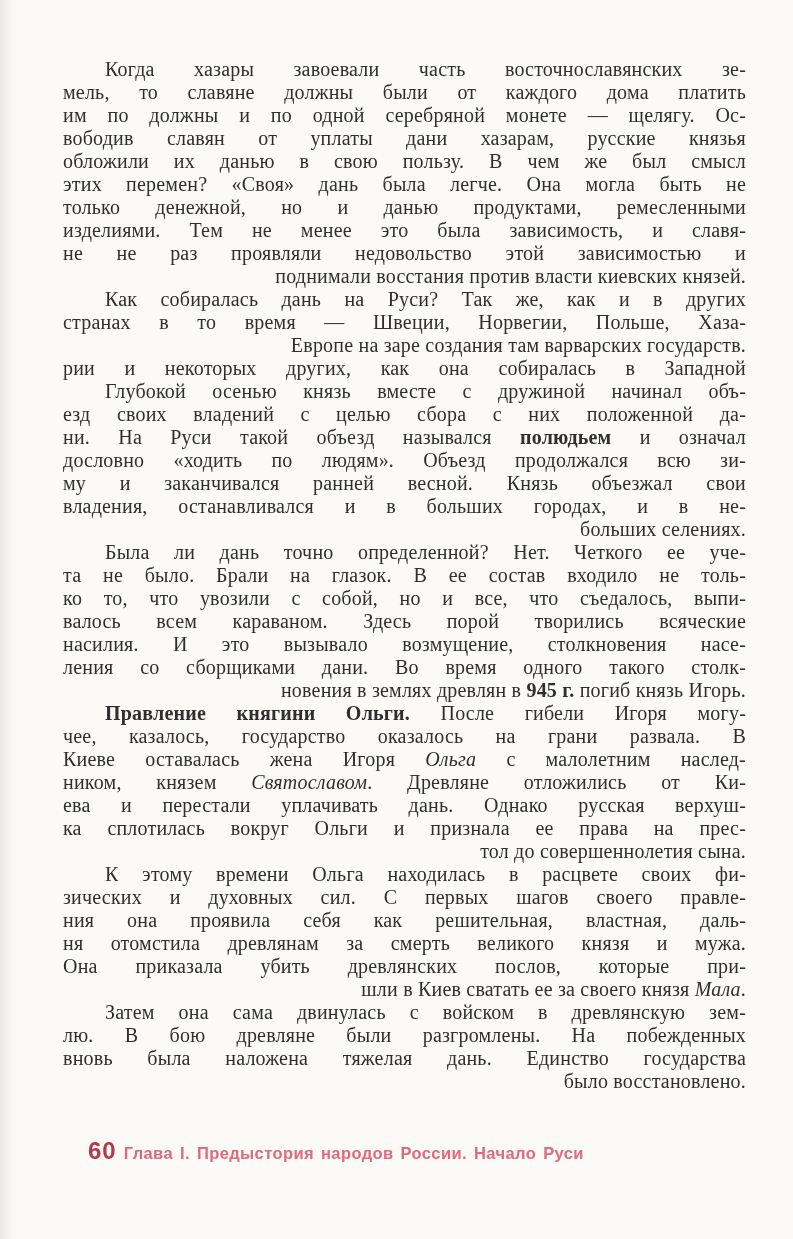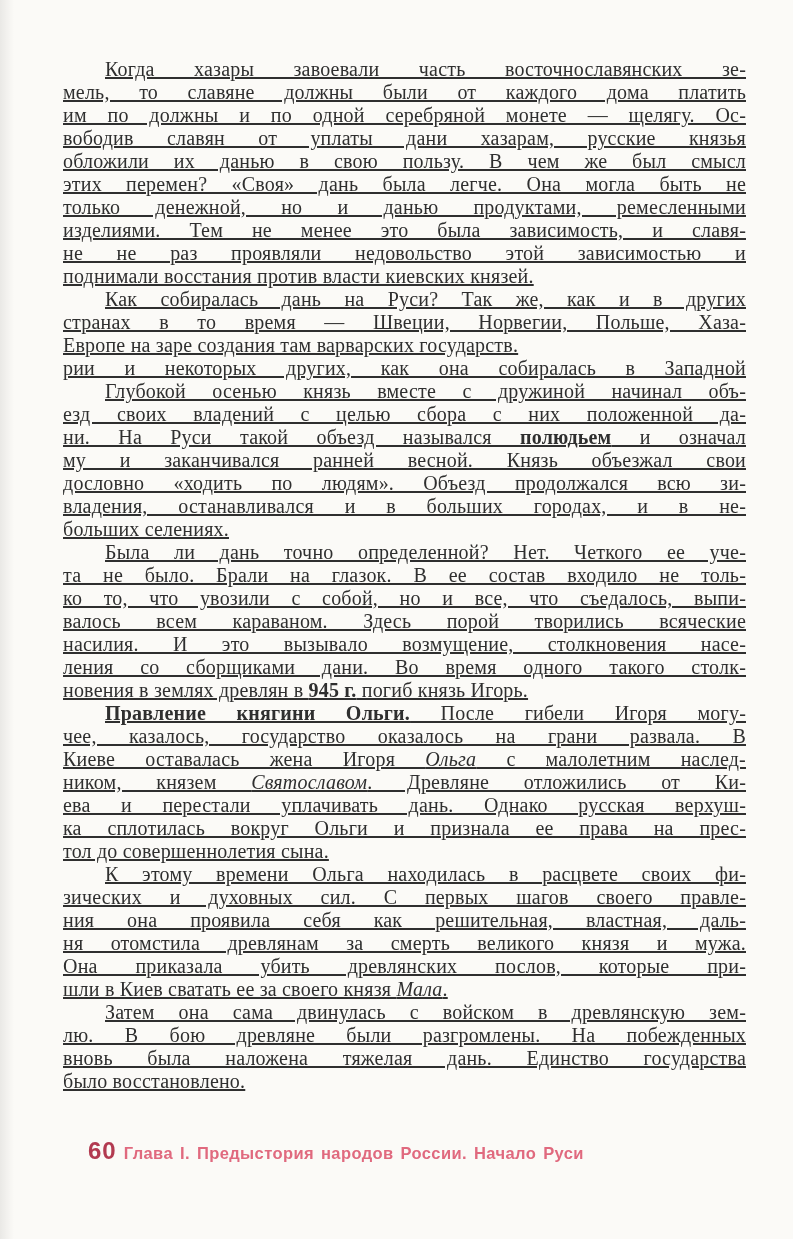--- a/index.html
+++ b/index.html
@@ -31,21 +31,21 @@
     letter-spacing: 0.01em;
   }
   .para { margin: 0; }
   .line {
     text-align: justify;
     text-align-last: justify;
     height: 23px;
   }
   .line.lastline {
     text-align-last: auto;
-    text-align: left;
+    text-align: right;
   }
   .line.firstline {
     text-indent: 42px;
   }
   .run-b { font-weight: bold; margin-top: 32px; }
   .run-i { font-style: italic; }
   .footer {
     position: absolute;
     left: 88px;
     top: 1137px;
@@ -64,21 +64,21 @@
     margin-left: 7px;
     letter-spacing: 0.4px;
     word-spacing: 2px;
   }
 </style>
 </head>
 <body style="background: rgb(251, 250, 247);">
 
 <div class="page-edge"></div>
 
-<div class="text-block" style="color: rgb(47, 47, 47); text-decoration: underline;">
+<div class="text-block" style="color: rgb(47, 47, 47);">
     <div class="para">
       <div class="line firstline"><span>Когда хазары завоевали часть восточнославянских зе-</span></div>
       <div class="line"><span>мель, то славяне должны были от каждого дома платить</span></div>
       <div class="line"><span>им по должны и по одной серебряной монете — щелягу. Ос-</span></div>
       <div class="line"><span>вободив славян от уплаты дани хазарам, русские князья</span></div>
       <div class="line"><span>обложили их данью в свою пользу. В чем же был смысл</span></div>
       <div class="line"><span>этих перемен? «Своя» дань была легче. Она могла быть не</span></div>
       <div class="line"><span>только денежной, но и данью продуктами, ремесленными</span></div>
       <div class="line"><span>изделиями. Тем не менее это была зависимость, и славя-</span></div>
       <div class="line"><span>не не раз проявляли недовольство этой зависимостью и</span></div>
@@ -87,22 +87,22 @@
     <div class="para">
       <div class="line firstline"><span>Как собиралась дань на Руси? Так же, как и в других</span></div>
       <div class="line"><span>странах в то время — Швеции, Норвегии, Польше, Хаза-</span></div>
       <div class="line lastline"><span>Европе на заре создания там варварских государств.</span></div>
       <div class="line"><span>рии и некоторых других, как она собиралась в Западной</span></div>
     </div>
     <div class="para">
       <div class="line firstline"><span>Глубокой осенью князь вместе с дружиной начинал объ-</span></div>
       <div class="line"><span>езд своих владений с целью сбора с них положенной да-</span></div>
       <div class="line"><span>ни. На Руси такой объезд назывался </span><span class="run-b">полюдьем</span><span> и означал</span></div>
+      <div class="line"><span>дословно «ходить по людям». Объезд продолжался всю зи-</span></div>
       <div class="line"><span>му и заканчивался ранней весной. Князь объезжал свои</span></div>
-      <div class="line"><span>дословно «ходить по людям». Объезд продолжался всю зи-</span></div>
       <div class="line"><span>владения, останавливался и в больших городах, и в не-</span></div>
       <div class="line lastline"><span>больших селениях.</span></div>
     </div>
     <div class="para">
       <div class="line firstline"><span>Была ли дань точно определенной? Нет. Четкого ее уче-</span></div>
       <div class="line"><span>та не было. Брали на глазок. В ее состав входило не толь-</span></div>
       <div class="line"><span>ко то, что увозили с собой, но и все, что съедалось, выпи-</span></div>
       <div class="line"><span>валось всем караваном. Здесь порой творились всяческие</span></div>
       <div class="line"><span>насилия. И это вызывало возмущение, столкновения насе-</span></div>
       <div class="line"><span>ления со сборщиками дани. Во время одного такого столк-</span></div>

